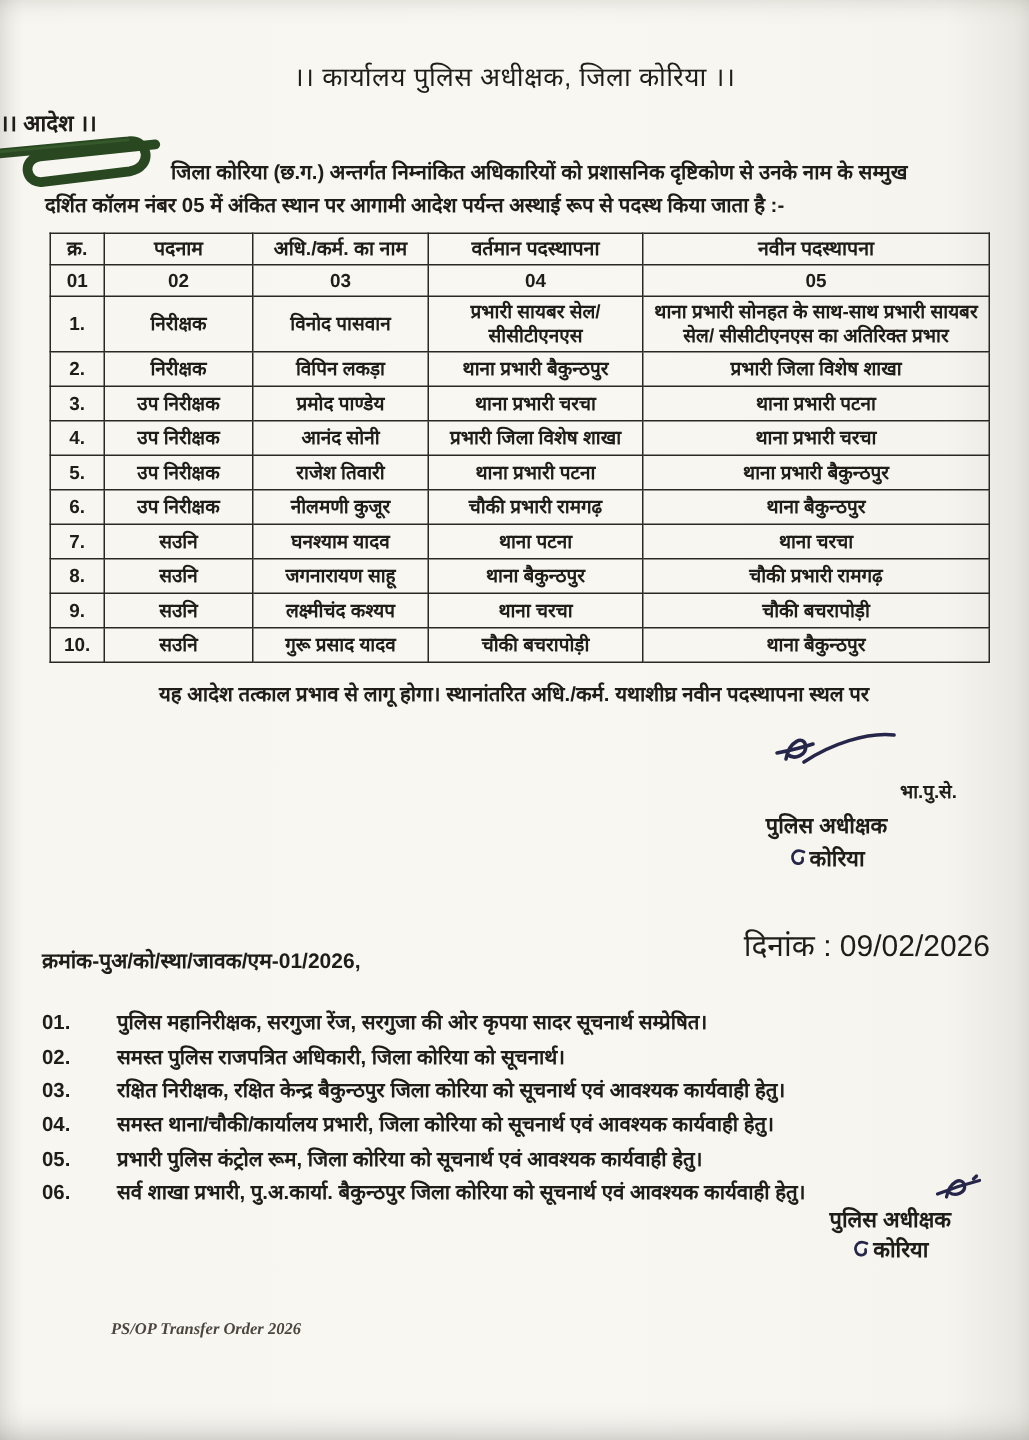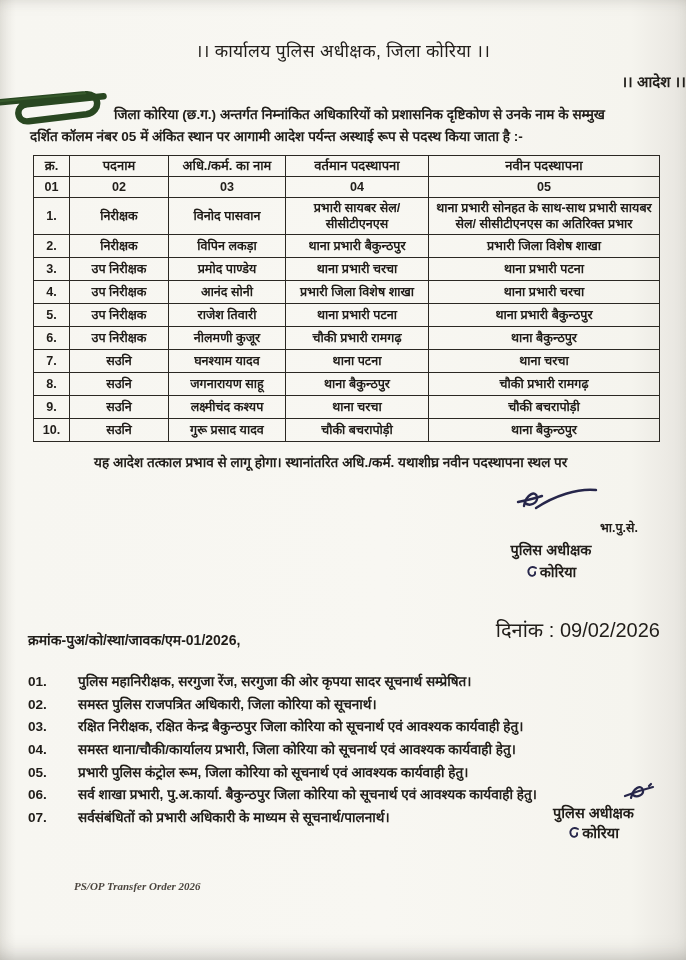--- a/index.html
+++ b/index.html
@@ -9,21 +9,21 @@
     width:686px; height:960px;
     margin:0 auto;
     background:linear-gradient(90deg,#e9e7e1 0px,#f7f6f1 16px,#f8f7f2 56%,#f5f4ee 92%,#e7e5df 100%);
     box-shadow:inset 0 -14px 22px -14px rgba(90,88,82,.45), inset 0 10px 16px -12px rgba(120,118,110,.35);
     font-family:"Liberation Sans","DejaVu Sans",sans-serif;
     color:#201d19;
     overflow:hidden;
   }
   
   .office-title { padding-top:38px; text-align:center; font-size:17.5px; font-weight:normal; letter-spacing:.3px; }
-  .order-heading { margin-top:9px; text-align:right; font-size:15px; font-weight:bold; }
+  .order-heading { margin-top:9px; text-align:left; font-size:15px; font-weight:bold; }
   
   .intro { margin:13px 26px 0 30px; font-size:13.6px; font-weight:600; line-height:22px; }
   .intro .l1 { padding-left:84px; }
   
   table.transfer {
     margin:7px 0 0 33px;
     width:626px;
     border-collapse:collapse;
     table-layout:fixed;
     font-size:12.6px; font-weight:600;
@@ -31,21 +31,21 @@
   table.transfer th, table.transfer td {
     border:1.4px solid #2b2823;
     text-align:center; vertical-align:middle;
     padding:2px 3px; line-height:16px;
     overflow:hidden;
   }
   table.transfer th { font-size:13px; height:21px; }
   tr.numrow td { height:21px; }
   tbody.rows tr td { height:23px; }
   
-  .closing { margin:10px 24px 0 30px; font-size:13.6px; font-weight:600; line-height:22px; }
+  .closing { margin:10px 24px 0 42px; font-size:13.6px; font-weight:600; line-height:22px; }
   .closing .l1 { padding-left:64px; }
   
   .sign-block { position:absolute; top:518px; right:30px; width:210px; text-align:center; font-weight:bold; }
   .sign-name { font-size:14.5px; }
   .sign-service { font-size:12.5px; text-align:right; padding-right:18px; margin-top:1px; }
   .sign-desig { font-size:14.5px; margin-top:3px; }
   .sign-place { font-size:14.5px; margin-top:2px; position:relative; }
   .scribble-top { position:absolute; top:-34px; left:60px; }
   
   .date-line { position:absolute; top:616px; right:26px; font-size:20px; font-weight:normal; }
@@ -227,24 +227,20 @@
         <span class="txt">समस्त थाना/चौकी/कार्यालय प्रभारी, जिला कोरिया को सूचनार्थ एवं आवश्यक कार्यवाही हेतु।</span>
       </div>
       <div class="copy-item">
         <span class="num">05.</span>
         <span class="txt">प्रभारी पुलिस कंट्रोल रूम, जिला कोरिया को सूचनार्थ एवं आवश्यक कार्यवाही हेतु।</span>
       </div>
       <div class="copy-item">
         <span class="num">06.</span>
         <span class="txt">सर्व शाखा प्रभारी, पु.अ.कार्या. बैकुन्ठपुर जिला कोरिया को सूचनार्थ एवं आवश्यक कार्यवाही हेतु।</span>
       </div>
-      <div class="copy-item">
-        <span class="num">07.</span>
-        <span class="txt">सर्वसंबंधितों को प्रभारी अधिकारी के माध्यम से सूचनार्थ/पालनार्थ।</span>
-      </div>
     </div>
 
   <div class="sign-bottom">
     <div class="place" style="position:relative;">
       <svg class="scribble-bottom" width="70" height="30" viewBox="0 0 70 30">
         <g fill="none" stroke="#26264a" stroke-width="2.2" stroke-linecap="round">
           <path d="M26,22 C28,12 36,8 38,14 C39,19 32,22 28,19"></path>
           <path d="M20,20 C30,16 40,13 48,11"></path>
           <path d="M44,10 L46,8"></path>
         </g>

